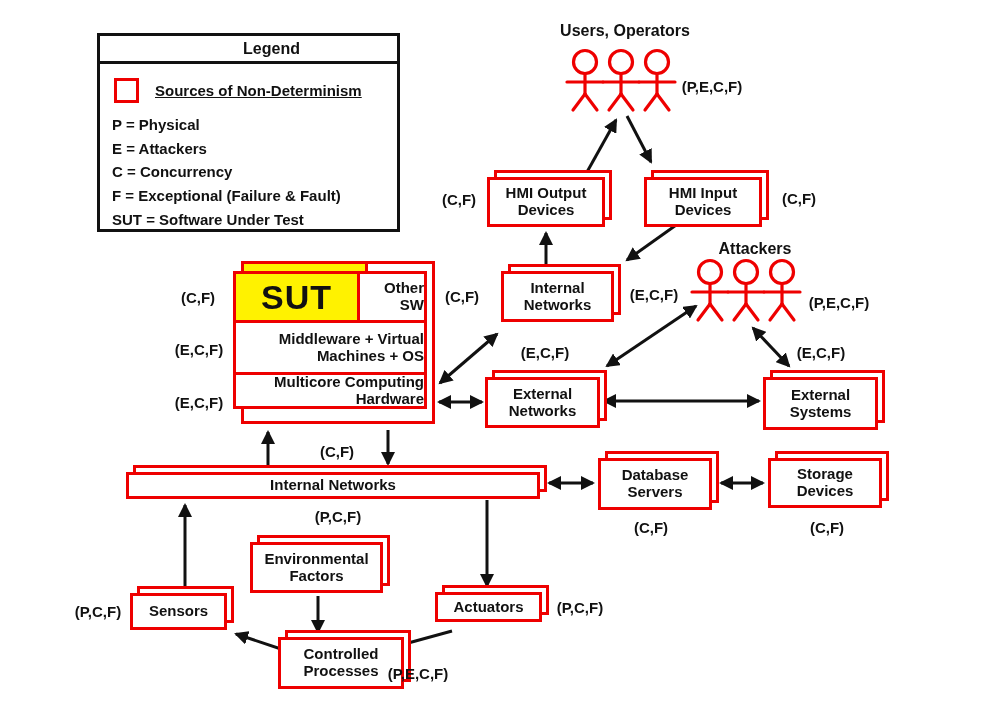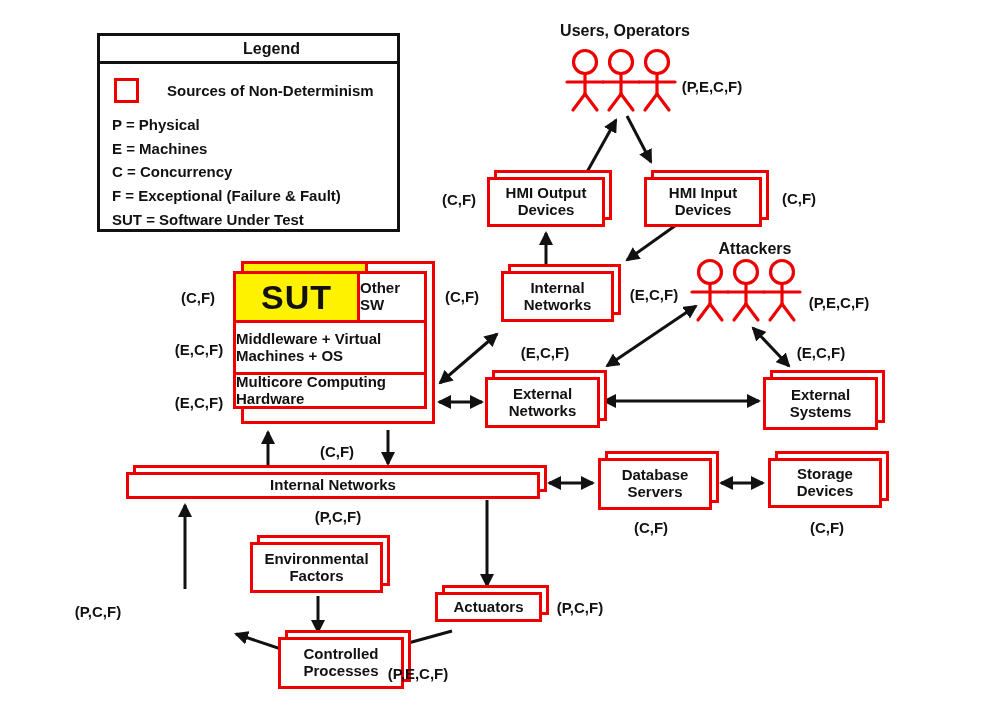--- a/index.html
+++ b/index.html
@@ -13,35 +13,35 @@
   .sbox{position:absolute;}
   .sbox .back{position:absolute;left:7px;top:-7px;width:100%;height:100%;
     background:#fff;border:3px solid var(--red);box-sizing:border-box;}
   .sbox .front{position:absolute;left:0;top:0;width:100%;height:100%;
     background:#fff;border:3px solid var(--red);box-sizing:border-box;
     display:flex;align-items:center;justify-content:center;text-align:center;
     font-size:15px;line-height:1.12;padding:5px;}
   .nowrap .front{white-space:nowrap;}
   
   .cell{position:absolute;background:#fff;border:3px solid var(--red);box-sizing:border-box;
-    display:flex;align-items:center;justify-content:center;text-align:left;
+    display:flex;align-items:center;justify-content:center;text-align:right;
     font-size:15px;line-height:1.12;}
   .panel-back{position:absolute;background:#fff;border:3px solid var(--red);box-sizing:border-box;}
   .sut-back{position:absolute;background:var(--yellow);border:3px solid var(--red);box-sizing:border-box;}
   .cell.yellow{background:var(--yellow);font-size:34px;letter-spacing:1px;}
   .ann{position:absolute;transform:translate(-50%,-50%);font-size:15px;white-space:nowrap;}
   .actor-label{position:absolute;transform:translate(-50%,-50%);font-size:16px;white-space:nowrap;}
   .figures{position:absolute;}
   
   .legend{position:absolute;left:97px;top:33px;width:303px;height:199px;
     border:3px solid #111;background:#fff;box-sizing:border-box;}
   .legend-title{height:25px;border-bottom:3px solid #111;display:flex;align-items:center;
     justify-content:center;font-size:16px;padding-left:46px;}
   .legend-body{padding:8px 12px 0 12px;}
-  .legend-swatch-row{display:flex;align-items:center;gap:28px;margin:6px 0 10px 2px;font-size:15px;}
+  .legend-swatch-row{display:flex;align-items:center;gap:16px;margin:6px 0 10px 2px;font-size:15px;text-decoration:underline;}
   .legend-swatch{width:19px;height:19px;border:3px solid var(--red);flex:0 0 auto;}
   .legend-entry{font-size:15px;line-height:1.58;}
 </style>
 </head>
 <body>
 
 <div class="canvas">
 
   <svg class="arrows" width="987" height="720" viewBox="0 0 987 720">
     <defs>
@@ -72,21 +72,21 @@
   </svg>
 
   <div class="legend">
     <div class="legend-title">Legend</div>
     <div class="legend-body">
       <div class="legend-swatch-row">
         <span class="legend-swatch"></span>
         <span>Sources of Non-Determinism</span>
       </div>
       <div class="legend-entry">P = Physical</div>
-      <div class="legend-entry">E = Machines</div>
+      <div class="legend-entry">E = Attackers</div>
       <div class="legend-entry">C = Concurrency</div>
       <div class="legend-entry">F = Exceptional (Failure &amp; Fault)</div>
       <div class="legend-entry">SUT = Software Under Test</div>
     </div>
   </div>
 
   <span class="actor-label" style="left:625px;top:31px">Users, Operators</span>
   <svg class="figures" style="left:560px;top:46px" width="125" height="70" viewBox="0 0 125 70">
     <g stroke="#ee0000" stroke-width="3.2" fill="none" stroke-linecap="round">
       <g>
@@ -202,20 +202,24 @@
     <div class="back"></div>
     <div class="front">Storage Devices</div>
   </div>
   <span class="ann" style="left:827px;top:527px">(C,F)</span>
 
   <div class="sbox" style="left:250px;top:542px;width:133px;height:51px">
     <div class="back"></div>
     <div class="front">Environmental Factors</div>
   </div>
 
+  <div class="sbox" style="left:130px;top:593px;width:97px;height:37px">
+    <div class="back"></div>
+    <div class="front">Sensors</div>
+  </div>
   <span class="ann" style="left:98px;top:611px">(P,C,F)</span>
 
   <div class="sbox" style="left:435px;top:592px;width:107px;height:30px">
     <div class="back"></div>
     <div class="front">Actuators</div>
   </div>
   <span class="ann" style="left:580px;top:607px">(P,C,F)</span>
 
   <div class="sbox" style="left:278px;top:637px;width:126px;height:52px">
     <div class="back"></div>

